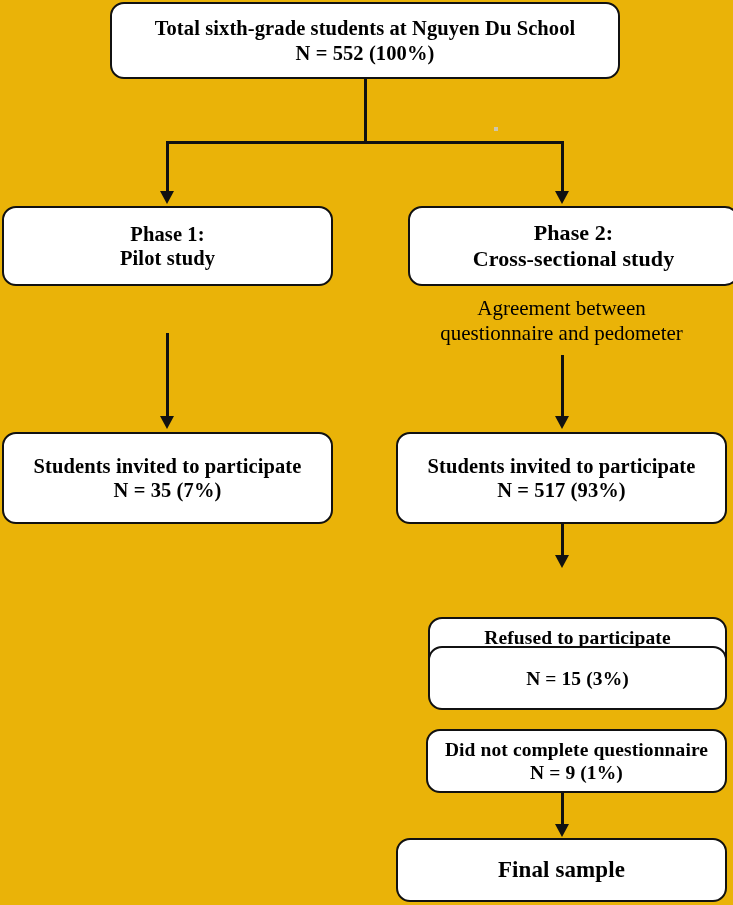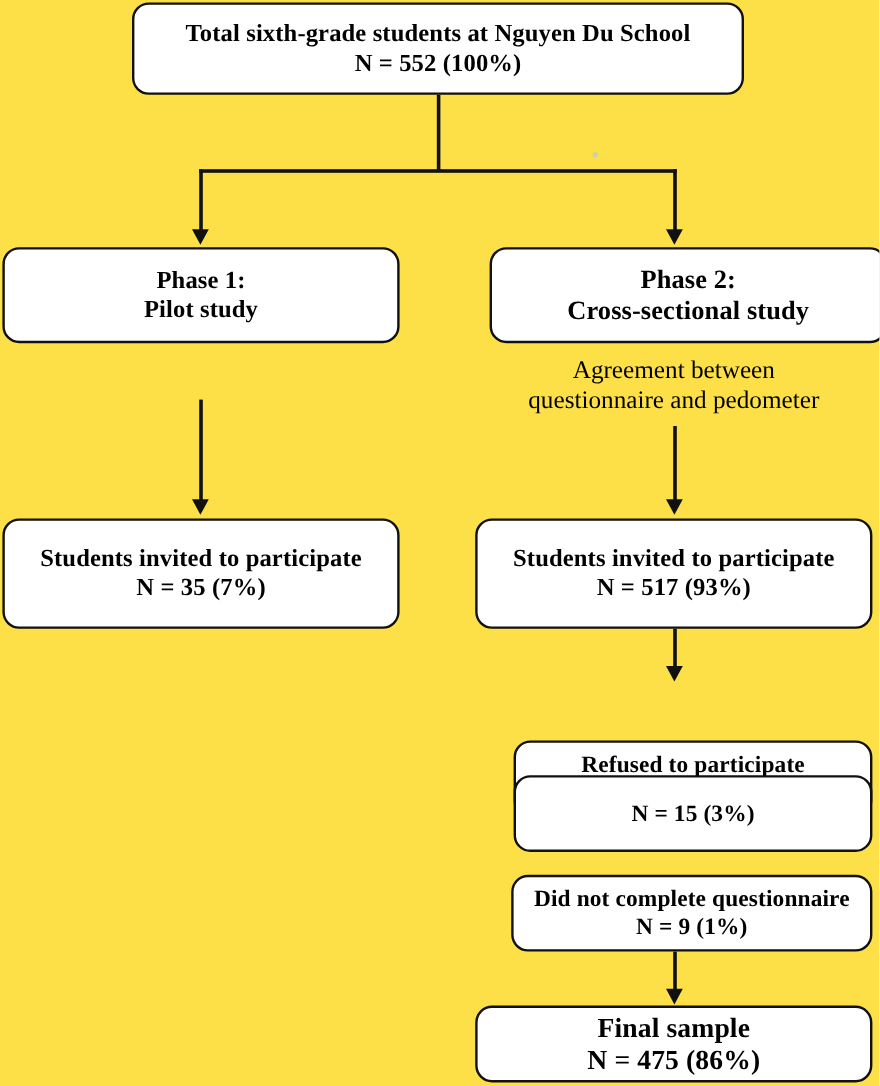--- a/index.html
+++ b/index.html
@@ -9,21 +9,21 @@
     background: #ffffff;
   }
   body {
     font-family: "Liberation Serif", "DejaVu Serif", serif;
     color: #000000;
   }
   #flowchart {
     position: relative;
     width: 733px;
     height: 905px;
-    background: #fde047;
+    background: #eab308;
     overflow: hidden;
   }
   .node {
     position: absolute;
     box-sizing: border-box;
     border: 2.5px solid #111111;
     border-radius: 14px;
     background: #ffffff;
     display: flex;
     flex-direction: column;
@@ -152,16 +152,15 @@
   <div class="node" id="node-incomplete">
     <span class="line1">Did not complete questionnaire</span>
     <span class="line2">N = 9 (1%)</span>
   </div>
 
   <div class="vline" style="left:561px; top:793px; height:36px;"></div>
   <div class="arrowhead" style="left:555px; top:824px;"></div>
 
   <div class="node" id="node-final">
     <span class="line1">Final sample</span>
-    <span class="line2">N = 475 (86%)</span>
   </div>
 
 </div>
 
 </body></html>

